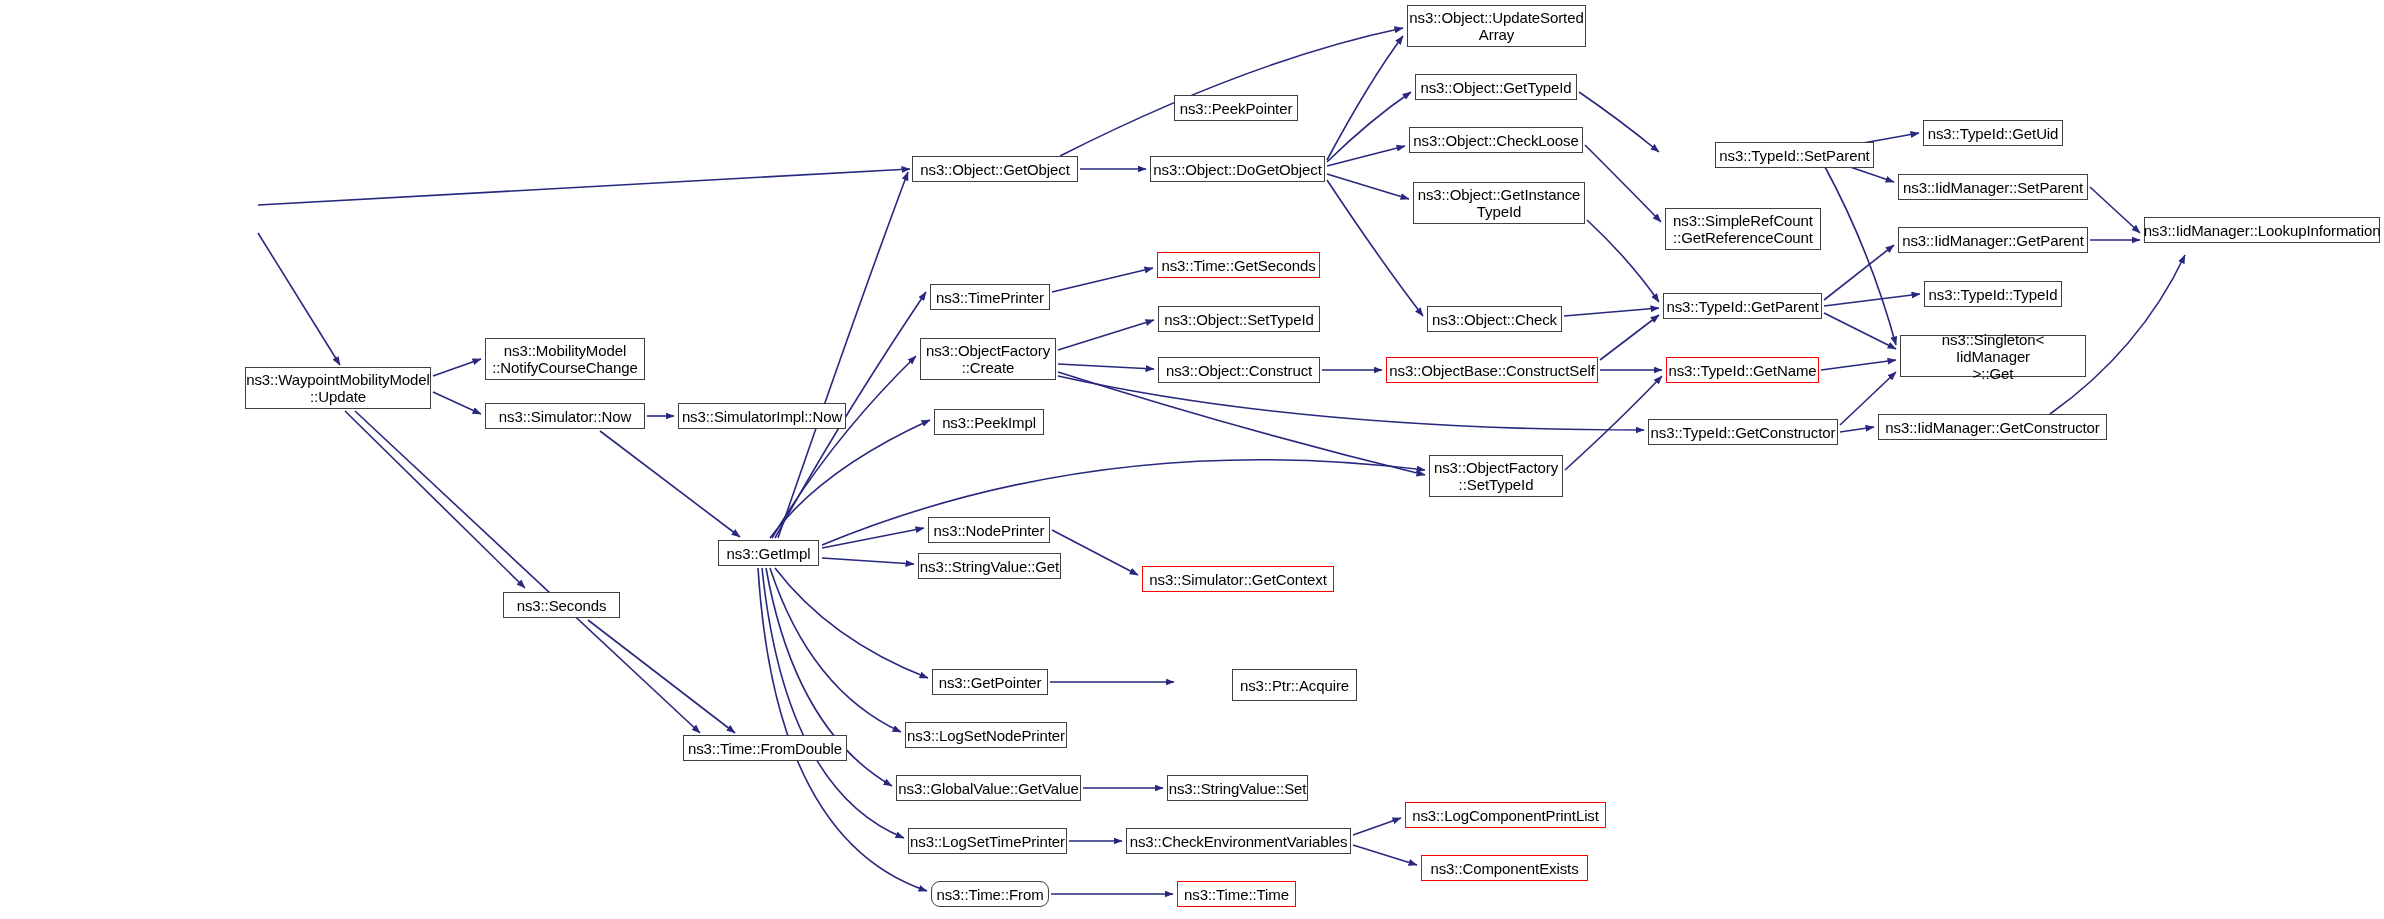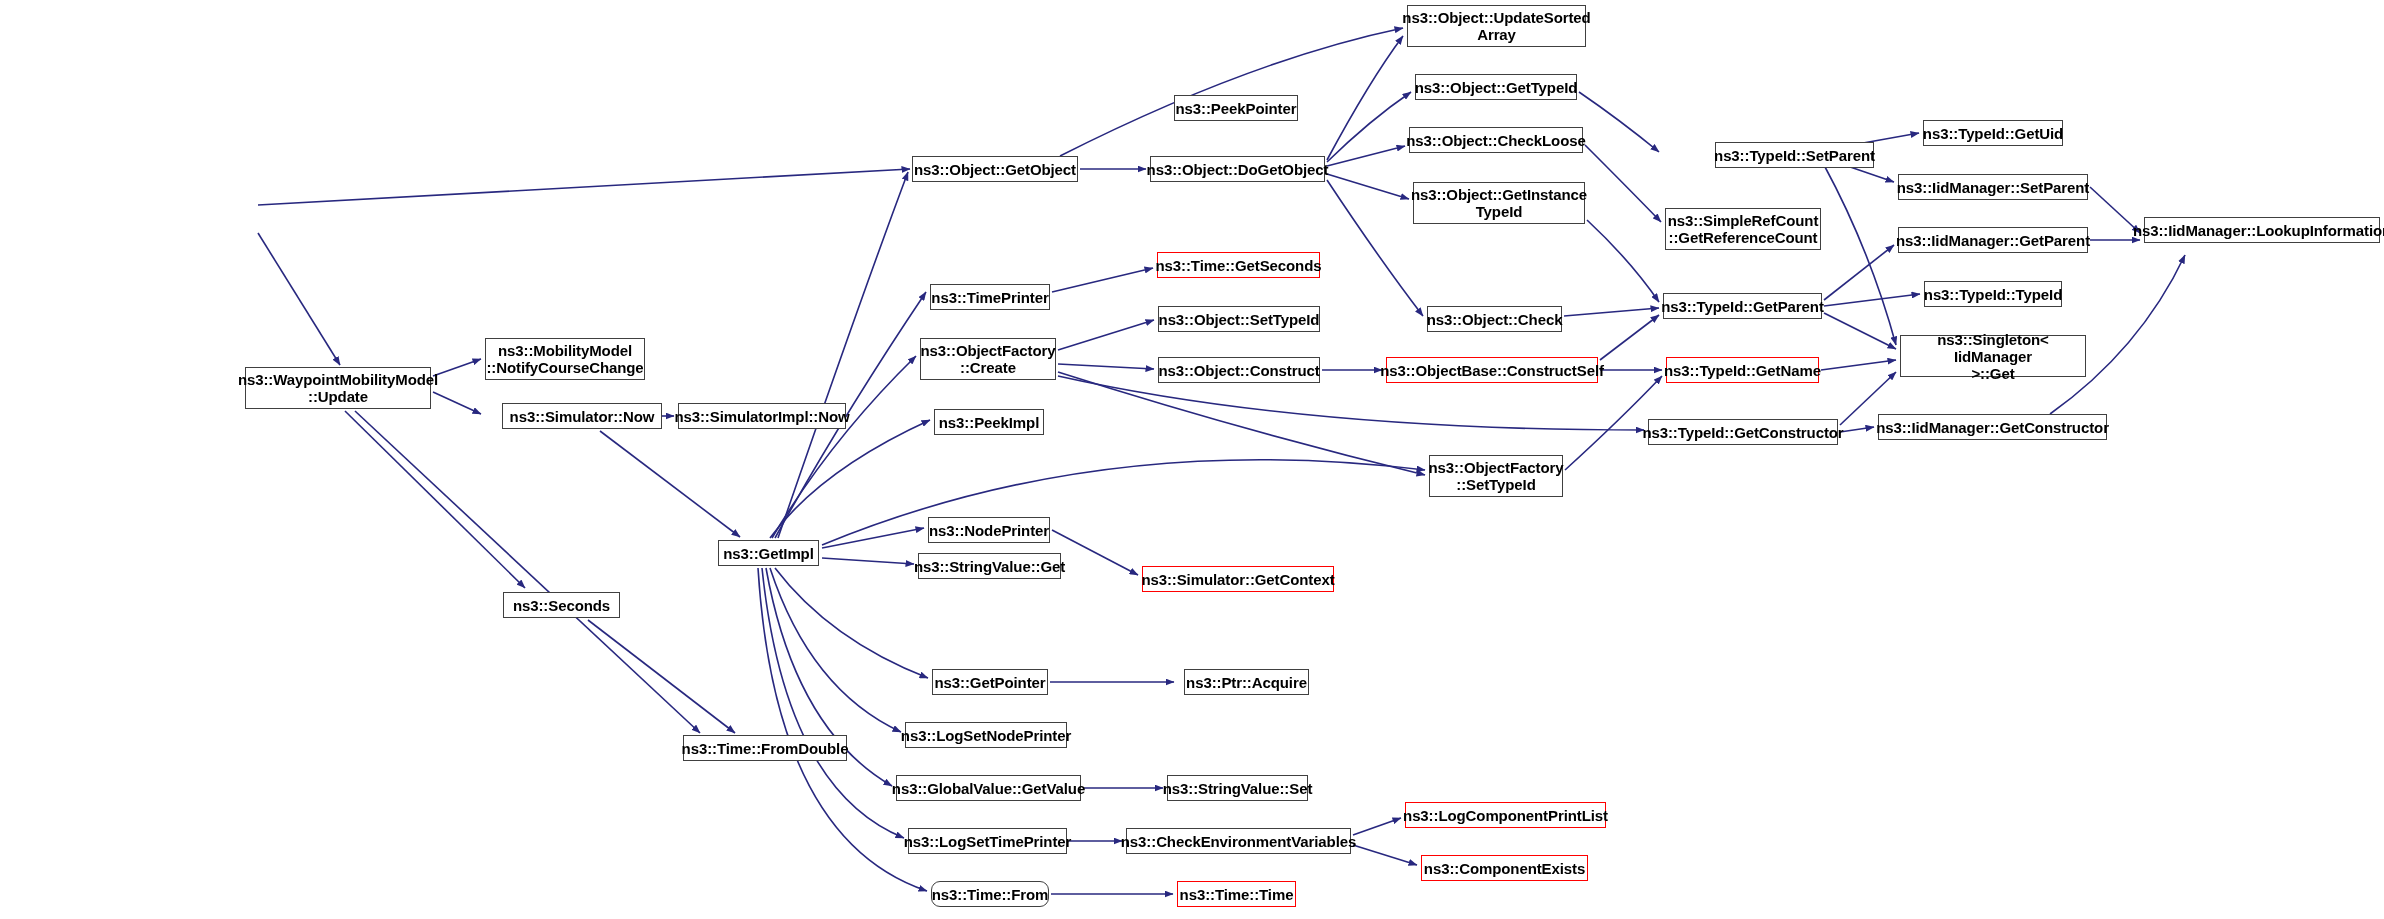--- a/index.html
+++ b/index.html
@@ -36,21 +36,20 @@
     justify-content: center;
     text-align: center;
     background: #ffffff;
     border: 1px solid #404040;
     color: #000000;
     font-size: 15px;
     line-height: 17px;
     letter-spacing: -0.1px;
     white-space: pre-line;
     padding: 0 18px;
-    font-weight: bold;
   }
   .node.red {
     border-color: #ff0000;
   }
   .node.root {
     background: #bfbfbf;
     border-color: #404040;
   }
 </style>
 </head>
@@ -124,21 +123,21 @@
         <path d="M 2090,187 L 2140,233" fill="none" stroke="#28287f" stroke-width="1.6" marker-end="url(#arrowhead)"></path>
         <path d="M 2090,240 L 2140,240" fill="none" stroke="#28287f" stroke-width="1.6" marker-end="url(#arrowhead)"></path>
         <path d="M 2050,414 Q 2140,350 2185,255" fill="none" stroke="#28287f" stroke-width="1.6" marker-end="url(#arrowhead)"></path>
       </g>
   </svg>
   <div id="node-layer">
       <div class="node" style="left: 245px; top: 367px; width: 186px; height: 42px;">ns3::WaypointMobilityModel
 ::Update</div>
       <div class="node" style="left: 485px; top: 338px; width: 160px; height: 42px;">ns3::MobilityModel
 ::NotifyCourseChange</div>
-      <div class="node" style="left: 485px; top: 403px; width: 160px; height: 26px; margin-left: 17px;">ns3::Simulator::Now</div>
+      <div class="node" style="left: 485px; top: 403px; width: 160px; height: 26px;">ns3::Simulator::Now</div>
       <div class="node" style="left: 678px; top: 403px; width: 168px; height: 26px;">ns3::SimulatorImpl::Now</div>
       <div class="node" style="left: 503px; top: 592px; width: 117px; height: 26px;">ns3::Seconds</div>
       <div class="node" style="left: 683px; top: 735px; width: 164px; height: 26px;">ns3::Time::FromDouble</div>
       <div class="node" style="left: 718px; top: 540px; width: 101px; height: 26px;">ns3::GetImpl</div>
       <div class="node" style="left: 912px; top: 156px; width: 166px; height: 26px;">ns3::Object::GetObject</div>
       <div class="node" style="left: 930px; top: 284px; width: 120px; height: 26px;">ns3::TimePrinter</div>
       <div class="node" style="left: 920px; top: 338px; width: 136px; height: 42px;">ns3::ObjectFactory
 ::Create</div>
       <div class="node" style="left: 934px; top: 409px; width: 110px; height: 26px;">ns3::PeekImpl</div>
       <div class="node" style="left: 928px; top: 517px; width: 122px; height: 26px;">ns3::NodePrinter</div>
@@ -147,21 +146,21 @@
       <div class="node" style="left: 905px; top: 722px; width: 162px; height: 26px;">ns3::LogSetNodePrinter</div>
       <div class="node" style="left: 896px; top: 775px; width: 185px; height: 26px;">ns3::GlobalValue::GetValue</div>
       <div class="node" style="left: 908px; top: 828px; width: 159px; height: 26px;">ns3::LogSetTimePrinter</div>
       <div class="node" style="left: 931px; top: 881px; width: 118px; height: 26px; border-radius: 9px;">ns3::Time::From</div>
       <div class="node" style="left: 1174px; top: 95px; width: 124px; height: 26px;">ns3::PeekPointer</div>
       <div class="node" style="left: 1150px; top: 156px; width: 175px; height: 26px;">ns3::Object::DoGetObject</div>
       <div class="node red" style="left: 1157px; top: 252px; width: 163px; height: 26px;">ns3::Time::GetSeconds</div>
       <div class="node" style="left: 1158px; top: 306px; width: 162px; height: 26px;">ns3::Object::SetTypeId</div>
       <div class="node" style="left: 1158px; top: 357px; width: 162px; height: 26px;">ns3::Object::Construct</div>
       <div class="node red" style="left: 1142px; top: 566px; width: 192px; height: 26px;">ns3::Simulator::GetContext</div>
-      <div class="node" style="left: 1184px; top: 669px; width: 125px; height: 26px;">ns3::Ptr::Acquire</div>
+      <div class="node" style="left: 1232px; top: 669px; width: 125px; height: 32px;">ns3::Ptr::Acquire</div>
       <div class="node" style="left: 1167px; top: 775px; width: 141px; height: 26px;">ns3::StringValue::Set</div>
       <div class="node" style="left: 1126px; top: 828px; width: 225px; height: 26px;">ns3::CheckEnvironmentVariables</div>
       <div class="node red" style="left: 1177px; top: 881px; width: 119px; height: 26px;">ns3::Time::Time</div>
       <div class="node" style="left: 1407px; top: 5px; width: 179px; height: 42px;">ns3::Object::UpdateSorted
 Array</div>
       <div class="node" style="left: 1415px; top: 74px; width: 162px; height: 26px;">ns3::Object::GetTypeId</div>
       <div class="node" style="left: 1409px; top: 127px; width: 174px; height: 26px;">ns3::Object::CheckLoose</div>
       <div class="node" style="left: 1413px; top: 182px; width: 172px; height: 42px;">ns3::Object::GetInstance
 TypeId</div>
       <div class="node" style="left: 1427px; top: 306px; width: 135px; height: 26px;">ns3::Object::Check</div>

